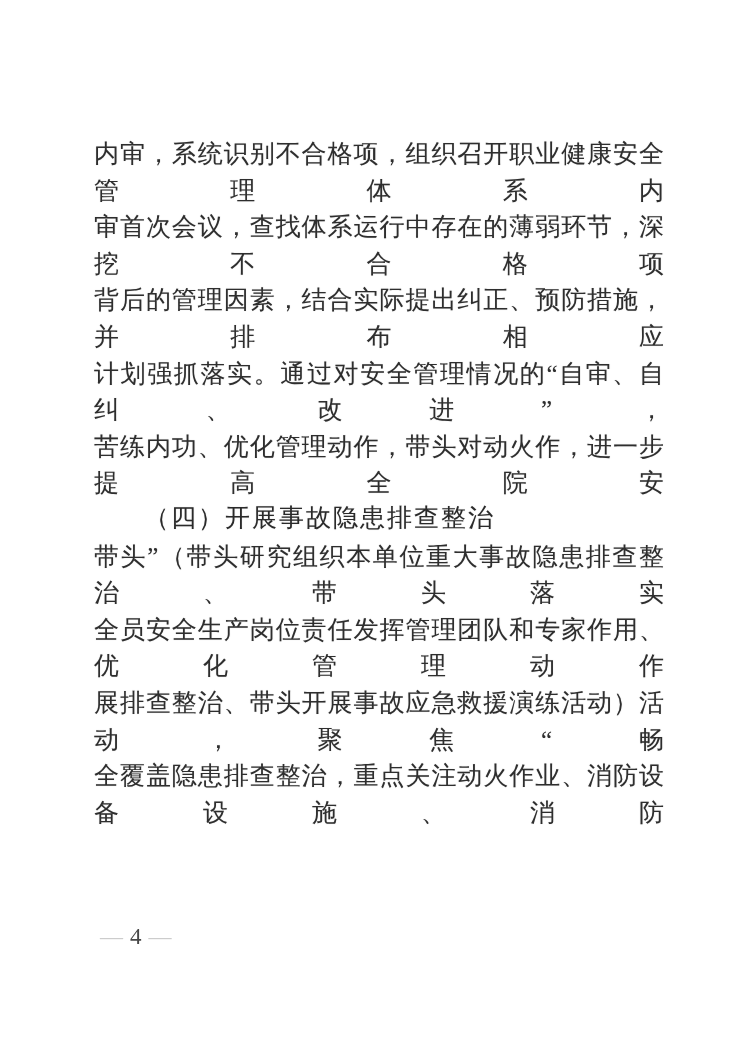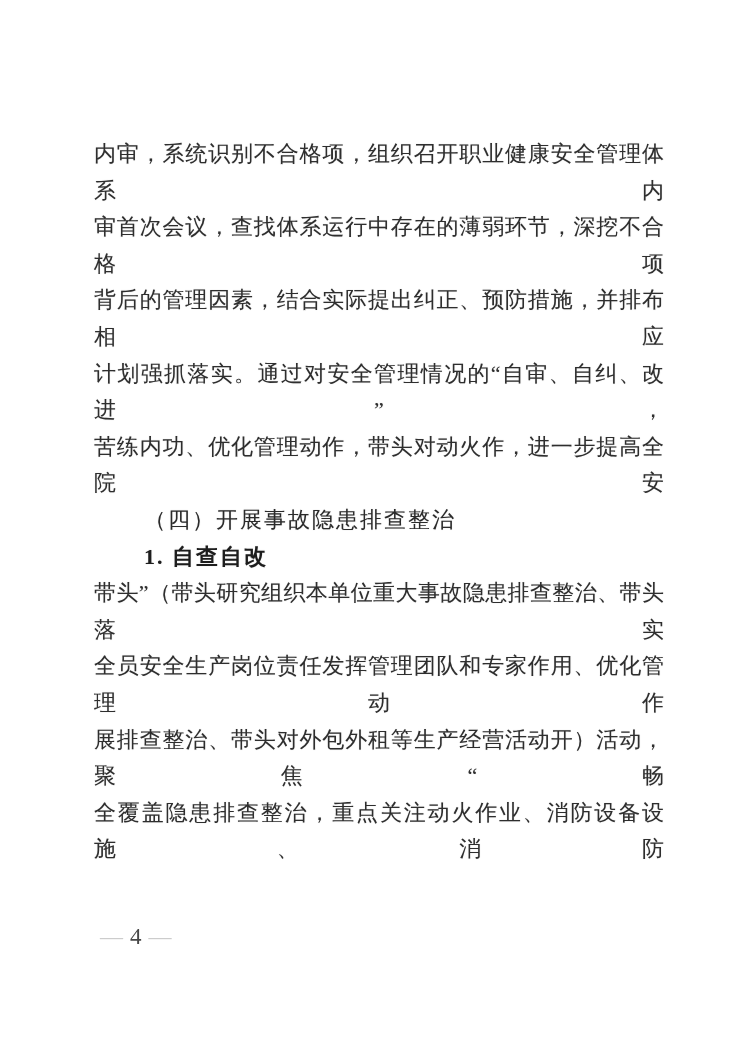--- a/index.html
+++ b/index.html
@@ -15,33 +15,34 @@
       overflow: hidden;
       font-family: "Liberation Serif", "DejaVu Serif", serif;
     }
     .textblock {
       position: absolute;
       left: 94px;
       top: 136px;
       width: 570px;
     }
     .line {
-      font-size: 22px;
+      font-size: 25px;
       line-height: 36.6px;
       color: #2e2e2e;
       text-align: justify;
       text-align-last: justify;
       text-shadow: 0 0 1px rgba(90,90,90,0.35);
       white-space: normal;
     }
     .indent { text-indent: 50px; }
     .endline { text-align-last: left; }
     .h-kai {
       color: #2a2a2a;
       letter-spacing: 2px;
+      font-family: Liberation Mono, monospace;
     }
     .h-bold {
       font-weight: bold;
       color: #1d1d1d;
       letter-spacing: 2px;
     }
     .footer {
       position: absolute;
       left: 94px;
       top: 924px;
@@ -59,24 +60,23 @@
 <body>
 
 <div class="sheet">
   <div class="textblock">
     <div class="line">内审，系统识别不合格项，组织召开职业健康安全管理体系内</div>
     <div class="line">审首次会议，查找体系运行中存在的薄弱环节，深挖不合格项</div>
     <div class="line">背后的管理因素，结合实际提出纠正、预防措施，并排布相应</div>
     <div class="line">计划强抓落实。通过对安全管理情况的“自审、自纠、改进”，</div>
     <div class="line">苦练内功、优化管理动作，带头对动火作，进一步提高全院安</div>
     <div class="line endline indent h-kai">（四）开展事故隐患排查整治</div>
-    <div class="line endline indent h-bold">1. 自查自改</div>
     <div class="line">带头”（带头研究组织本单位重大事故隐患排查整治、带头落实</div>
     <div class="line">全员安全生产岗位责任发挥管理团队和专家作用、优化管理动作</div>
-    <div class="line">展排查整治、带头对外包外租等生产经营活动开）活动，聚焦“畅</div>
+    <div class="line">展排查整治、带头开展事故应急救援演练活动）活动，聚焦“畅</div>
     <div class="line">全覆盖隐患排查整治，重点关注动火作业、消防设备设施、消防</div>
 
   </div>
 
   <div class="footer">
     <span class="dash">—</span><span>4</span><span class="dash">—</span>
   </div>
 </div>
 
 </body></html>

